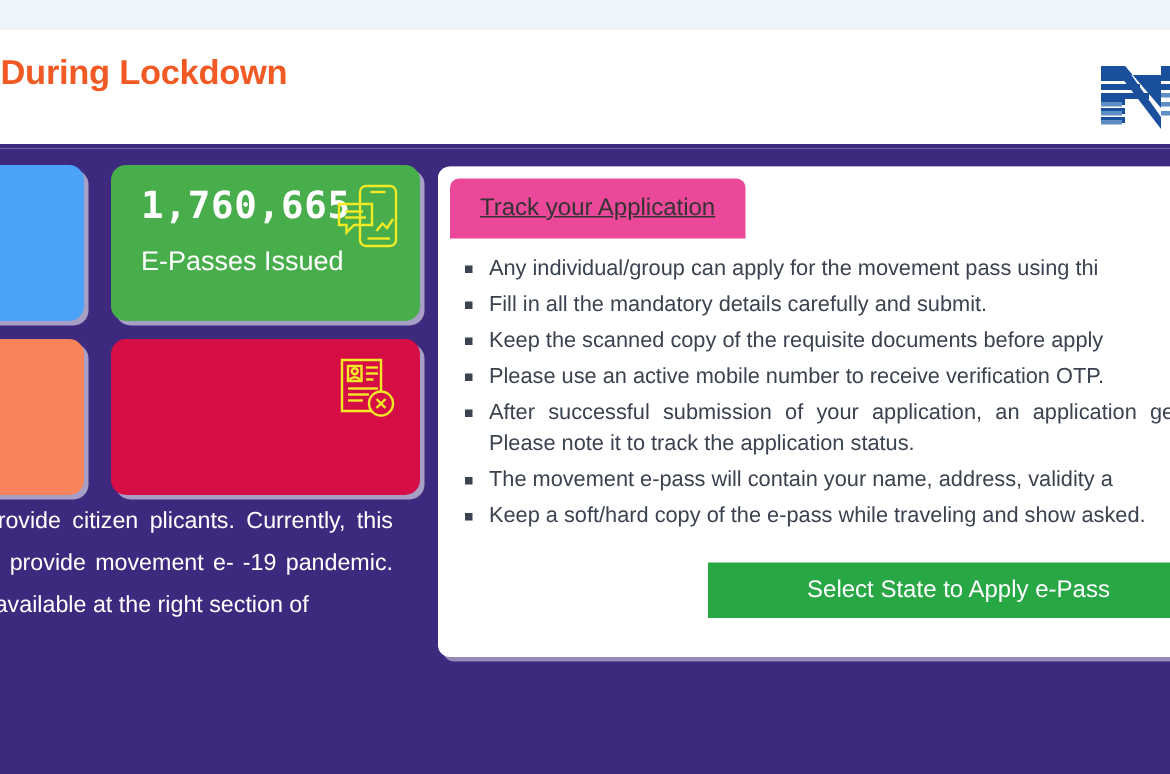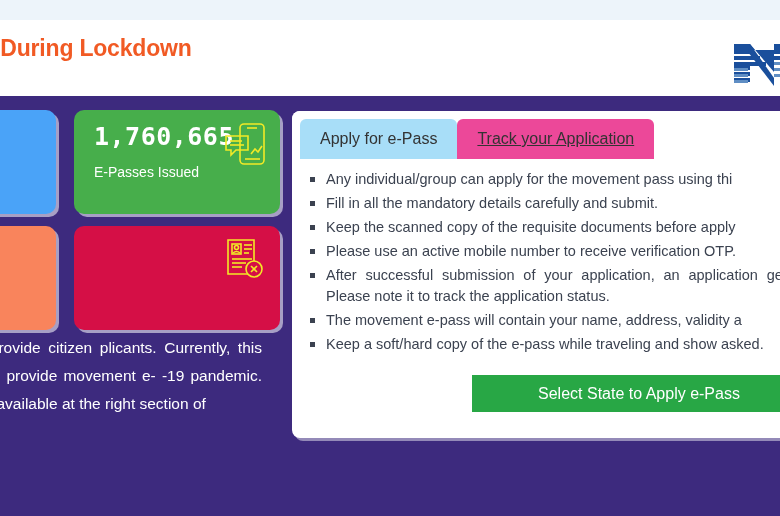--- a/index.html
+++ b/index.html
@@ -104,21 +104,21 @@
     font-family: "DejaVu Sans Mono", monospace;
     font-size: 25px;
     font-weight: bold;
     color: #ffffff;
     letter-spacing: 0.5px;
   }
 
   .card .lbl {
     position: absolute;
     left: 20px; top: 54px;
-    font-size: 14px;
+    font-size: 18px;
     color: #ffffff;
   }
 
   .card .ico {
     position: absolute;
     right: 14px; top: 12px;
     width: 42px; height: 46px;
   }
 
   .c-blue   { background: #4aa3f8; }
@@ -310,21 +310,20 @@
         </div>
       </div>
     </div>
   </div>
 
   <div class="para">r various states to provide citizen plicants. Currently, this framework of India to provide movement e- -19 pandemic. These service can el available at the right section of</div>
 
   <div class="panel">
 
     <div class="tabs">
-      <div class="tab active">Apply for e-Pass</div>
       <div class="tab inactive">Track your Application</div>
     </div>
 
     <div class="panel-body">
       <ul class="notes">
         <li>Any individual/group can apply for the movement pass using thi</li>
         <li>Fill in all the mandatory details carefully and submit.</li>
         <li>Keep the scanned copy of the requisite documents before apply</li>
         <li>Please use an active mobile number to receive verification OTP.</li>
         <li>After successful submission of your application, an application generated. Please note it to track the application status.</li>

